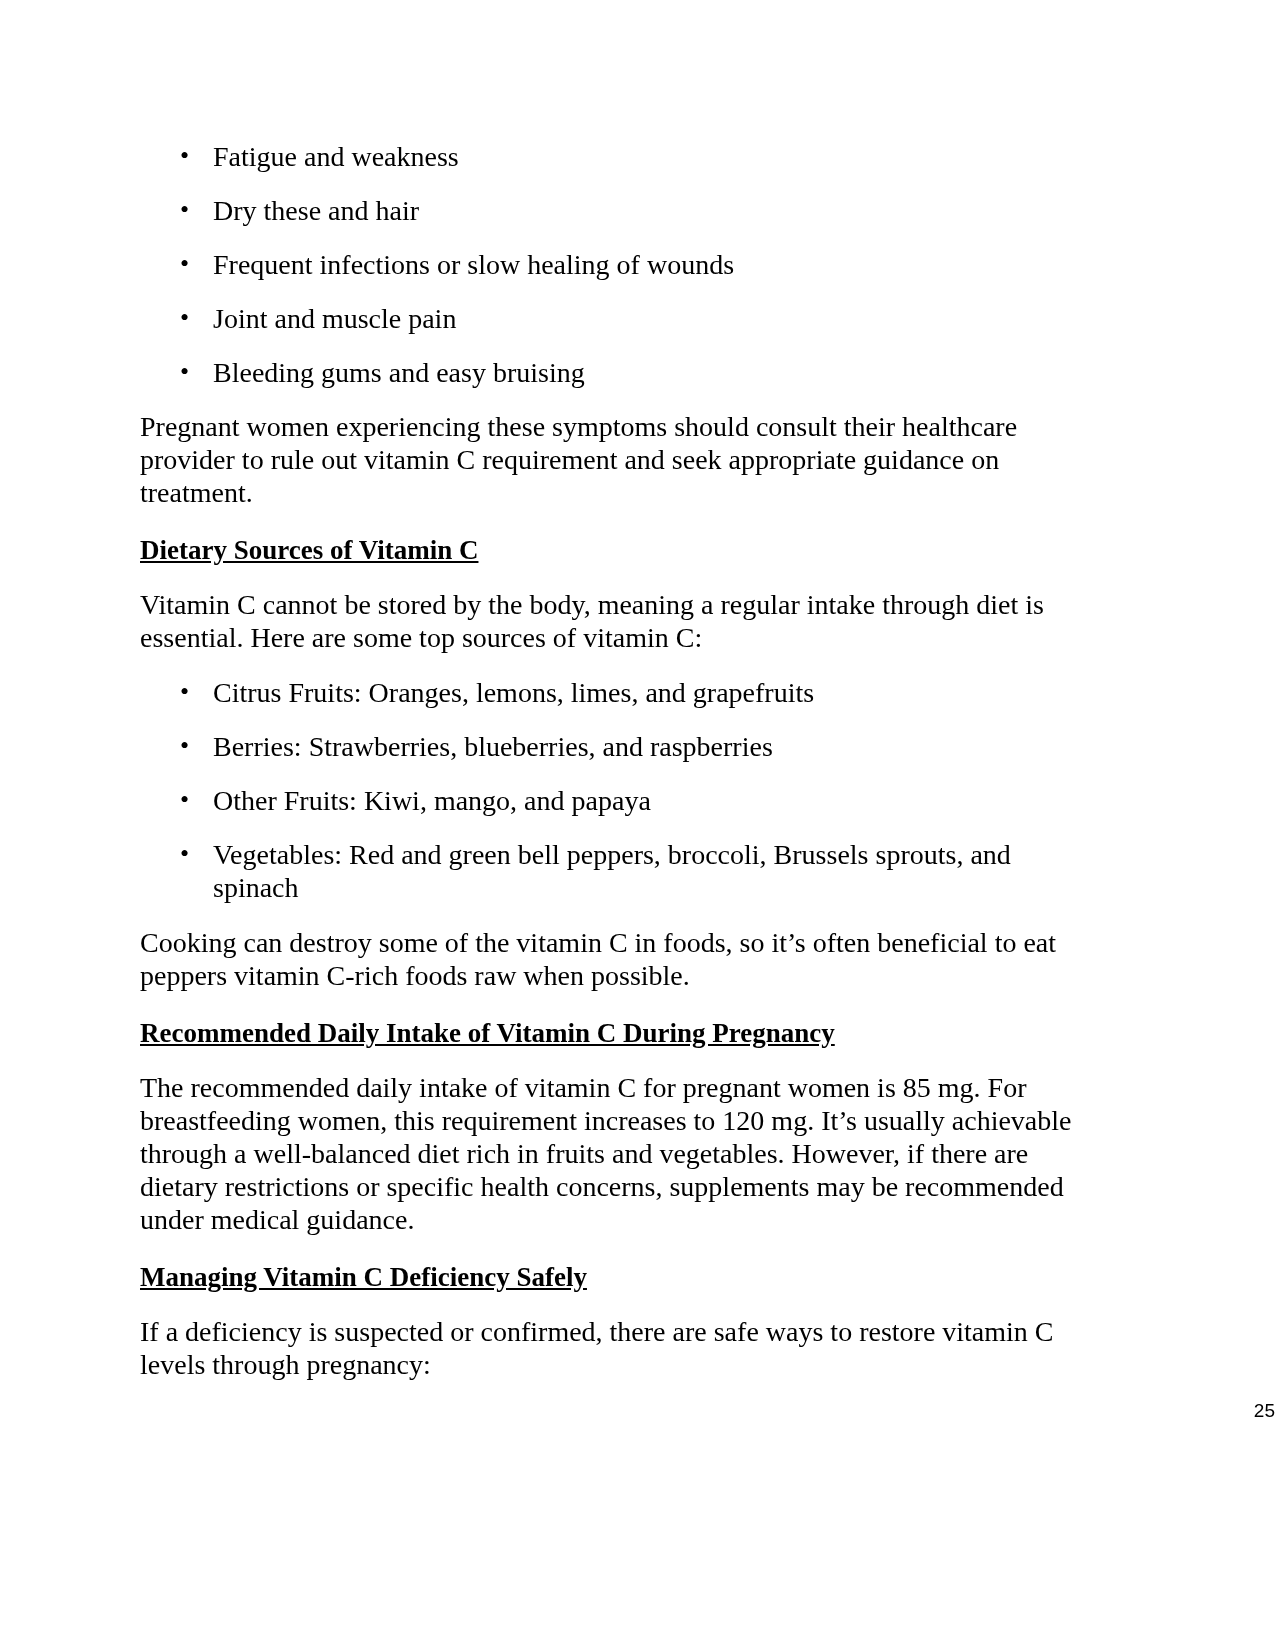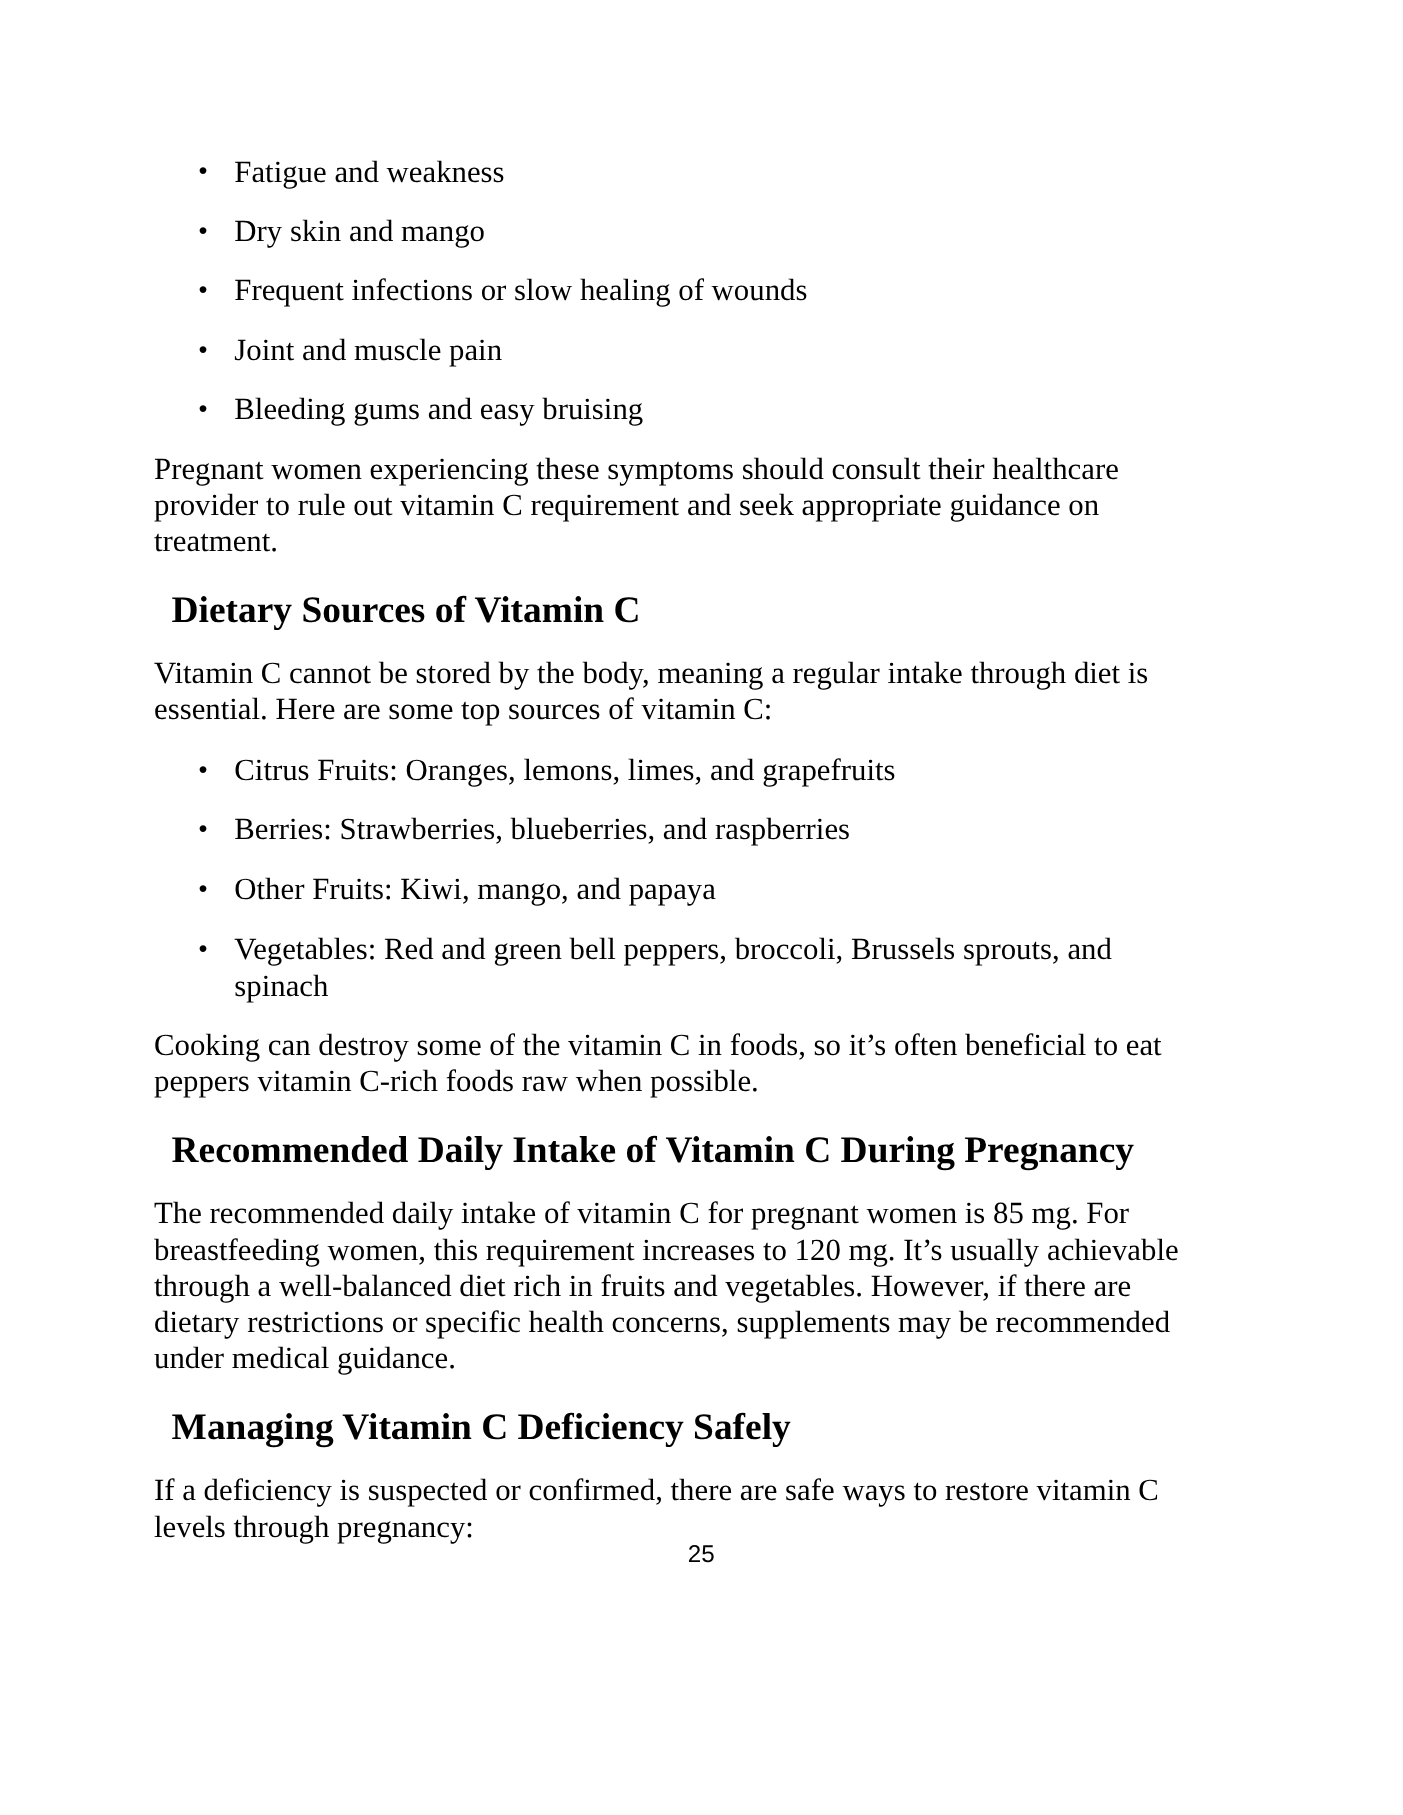--- a/index.html
+++ b/index.html
@@ -33,47 +33,48 @@
     content: "\2022";
     position: absolute;
     left: -33px;
     top: 1px;
     font-size: 26px;
   }
   .para {
     margin: 0 0 22px 0;
   }
   .heading {
-    font-size: 34px;
+    font-size: 27px;
     font-weight: bold;
     line-height: 1.15;
-    margin: 26px 0 22px 16px;
+    margin: 26px 0 22px 0;
+    text-decoration: underline;
   }
   strong {
     font-weight: normal;
   }
   .page-number {
     position: absolute;
     left: 0;
     right: 0;
     top: 1400px;
-    text-align: center;
+    text-align: right;
     font-family: "Liberation Sans", "DejaVu Sans", sans-serif;
-    font-size: 22px;
+    font-size: 19px;
     line-height: 1.2;
   }
 </style>
 </head>
 <body>
 
 <div class="page">
 
   <ul class="bullet-list">
     <li>Fatigue and weakness</li>
-    <li>Dry skin and mango</li>
+    <li>Dry these and hair</li>
     <li>Frequent infections or slow healing of wounds</li>
     <li>Joint and muscle pain</li>
     <li>Bleeding gums and easy bruising</li>
   </ul>
 
   <p class="para">Pregnant women experiencing these symptoms should consult their healthcare provider to rule out vitamin C requirement and seek appropriate guidance on treatment.</p>
 
   <h2 class="heading">Dietary Sources of Vitamin C</h2>
 
   <p class="para">Vitamin C cannot be stored by the body, meaning a regular intake through diet is essential. Here are some top sources of vitamin C:</p>

